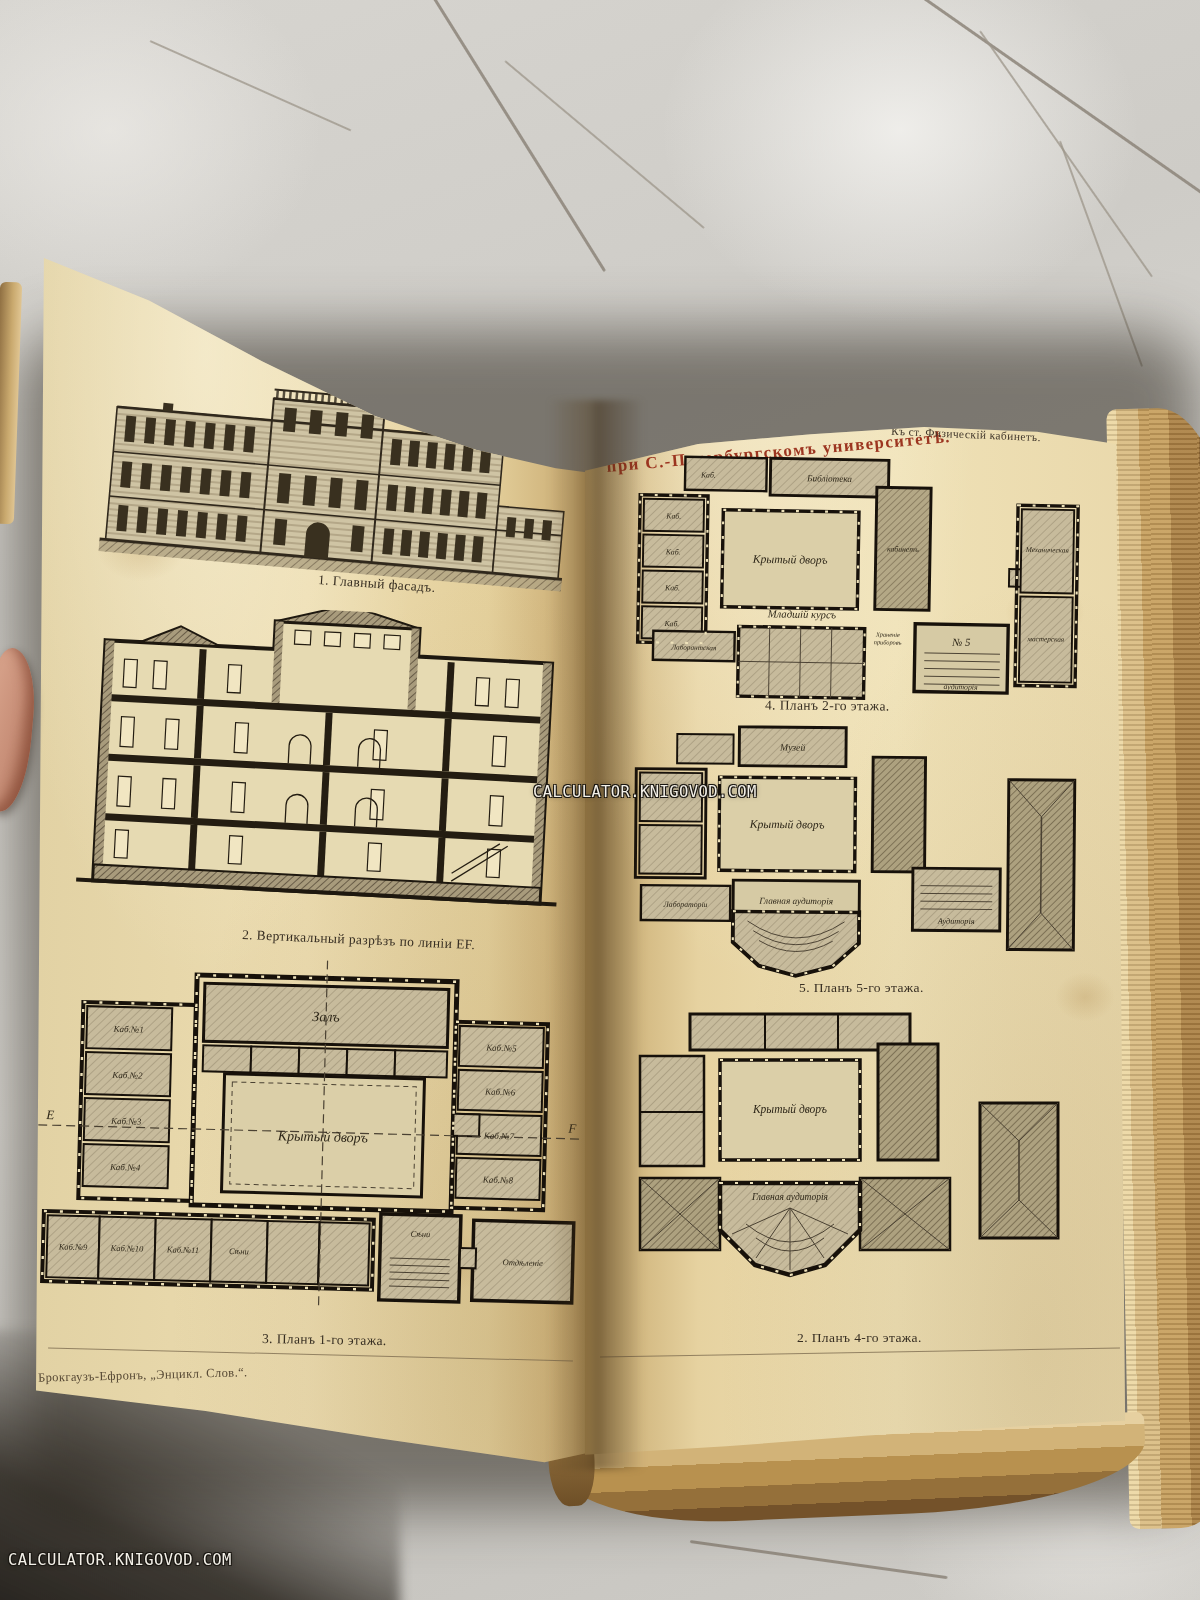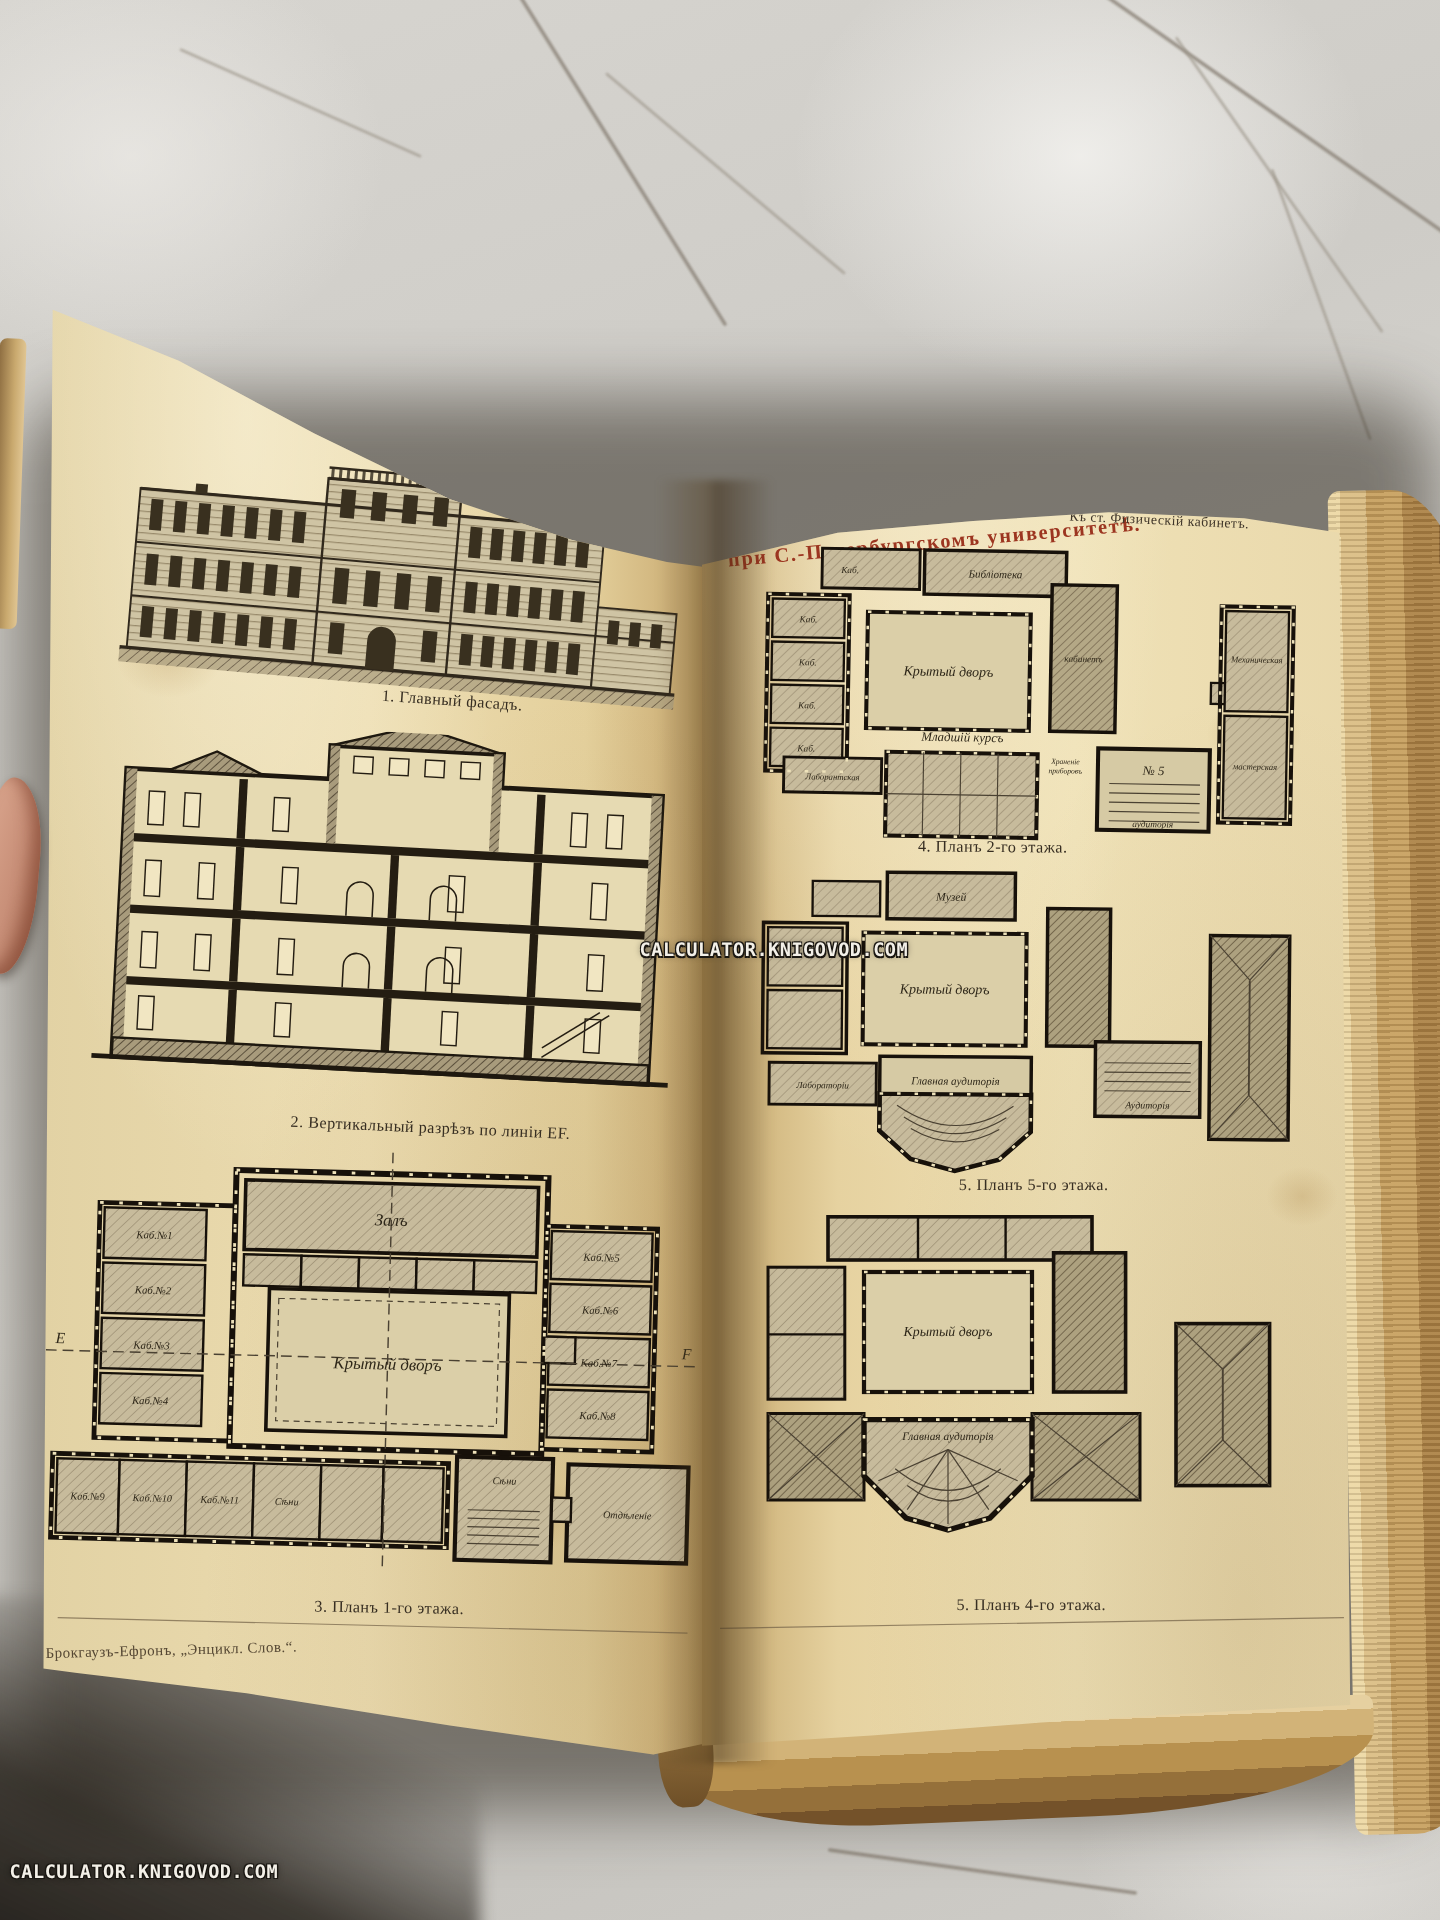--- a/index.html
+++ b/index.html
@@ -27,21 +27,21 @@
                radial-gradient(ellipse at 80% 90%,rgba(120,90,40,.15) 0%,rgba(120,90,40,0) 50%);}
   .gutter{position:absolute;left:548px;top:400px;width:96px;height:1070px;pointer-events:none;
     background:linear-gradient(to right,rgba(90,66,32,0) 0%,rgba(84,62,30,.38) 42%,rgba(62,44,20,.5) 52%,rgba(90,66,32,0) 100%);
     filter:blur(3px);}
   .title-seg{position:absolute;font-weight:700;font-size:17px;color:#9c3520;letter-spacing:1.4px;white-space:nowrap;}
   .note{position:absolute;font-size:11.5px;color:#40362a;letter-spacing:.4px;white-space:nowrap;}
   .cap{position:absolute;font-size:13.5px;color:#372e22;letter-spacing:.4px;white-space:nowrap;}
   .imprint{position:absolute;font-size:12.5px;color:#564834;letter-spacing:.4px;white-space:nowrap;}
   .rule{position:absolute;height:1px;background:#77664b;opacity:.75;}
   .fig{position:absolute;}
-  .wm{position:absolute;font-family:"DejaVu Sans Mono",monospace;font-weight:700;font-size:15.5px;
+  .wm{position:absolute;font-family:"DejaVu Sans Mono",monospace;font-weight:400;font-size:15.5px;
     color:#f3f0e8;letter-spacing:.4px;white-space:nowrap;
     text-shadow:-1px -1px 0 #1a1712,1px -1px 0 #1a1712,-1px 1px 0 #1a1712,1px 1px 0 #1a1712,0 0 5px rgba(0,0,0,.55);}
   .finger{position:absolute;left:-14px;top:648px;width:46px;height:164px;border-radius:42% 58% 55% 45%/34% 40% 46% 40%;
     background:linear-gradient(100deg,#dba78f 0%,#c88f78 55%,#aa6f58 100%);
     box-shadow:inset -8px -4px 12px rgba(120,58,38,.55),2px 4px 8px rgba(30,20,12,.4);transform:rotate(5deg);}
   .foredge-right{position:absolute;left:1118px;top:408px;width:122px;height:1120px;transform:rotate(-1.2deg);
     border-radius:10px 58% 58% 10px/10px 14% 14% 10px;
     background:linear-gradient(to right,#ecd8a6 0 10px,#d9bc84 10px 32px,#c59e5e 32px 62px,#a97f44 62px 92px,#8b6433 92px 112px,#6f4d26 112px 100%);}
   .foredge-right:after{content:"";position:absolute;inset:0;border-radius:inherit;
     background:repeating-linear-gradient(to bottom,rgba(60,40,15,.14) 0 2px,rgba(255,240,200,.10) 2px 5px);}
@@ -491,21 +491,21 @@
         <path d="M126 216 q44 36 88 0"></path>
           <path d="M136 230 q34 26 68 0"></path>
       </g>
       <g stroke="#eee2ba" stroke-width="2.2" stroke-dasharray="3 12" fill="none">
         <rect x="100" y="52" width="140" height="100"></rect>
           <polygon points="100,175 240,175 240,222 205,257 170,267 135,257 100,222"></polygon>
       </g>
       <text class="pl" x="170" y="105" font-size="11.5" text-anchor="middle">Крытый дворъ</text>
       <text class="pl" x="170" y="192" font-size="9.5" text-anchor="middle">Главная аудиторія</text>
     </svg>
-    <div class="cap" style="left:212px;top:1078px;">5. Планъ 4-го этажа.</div>
+    <div class="cap" style="left:212px;top:1078px;">2. Планъ 4-го этажа.</div>
 
     <div class="rule" style="left:15px;top:1100px;width:520px;transform:rotate(-1deg);"></div>
   </div>
 
   <div class="gutter"></div>
 
   <div class="finger"></div>
 
   <div class="wm" style="left:533px;top:783px;">CALCULATOR.KNIGOVOD.COM</div>
   <div class="wm" style="left:8px;top:1551px;">CALCULATOR.KNIGOVOD.COM</div>

